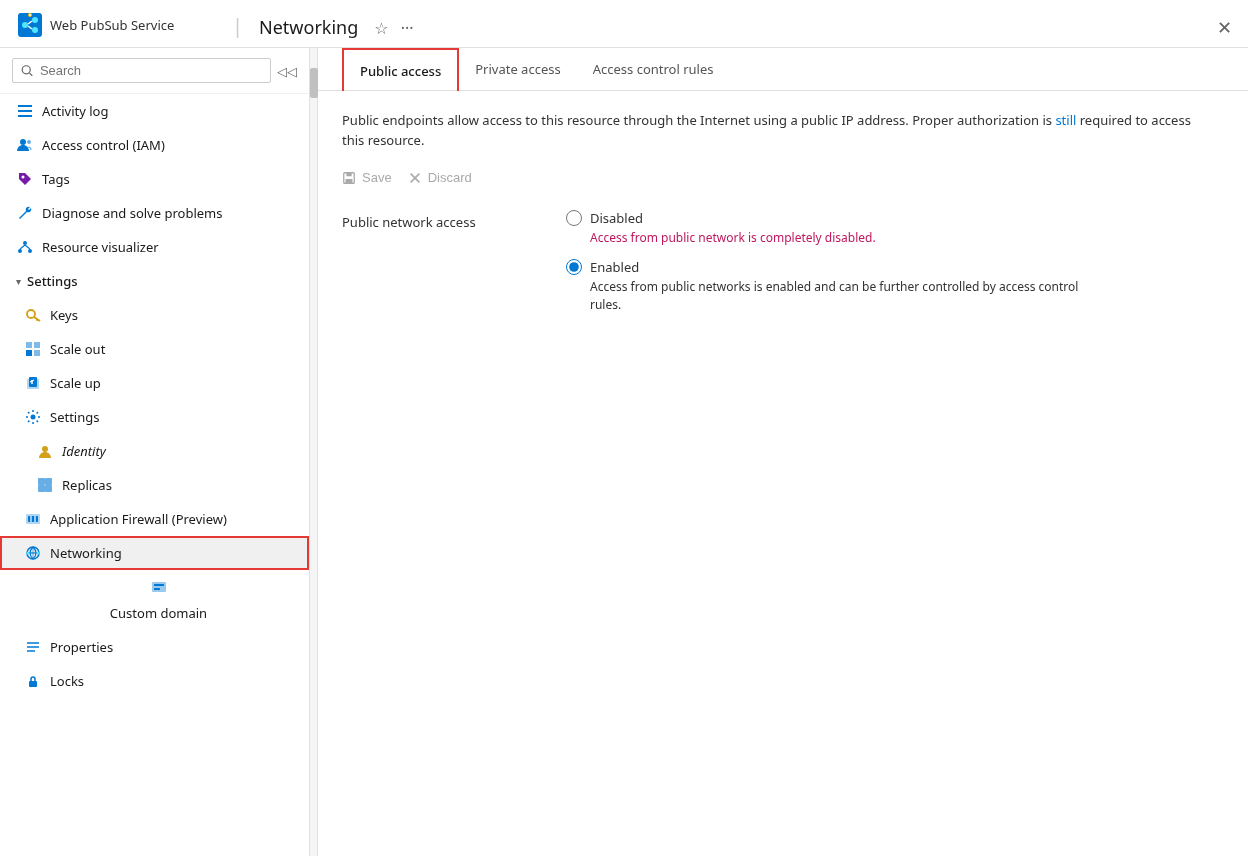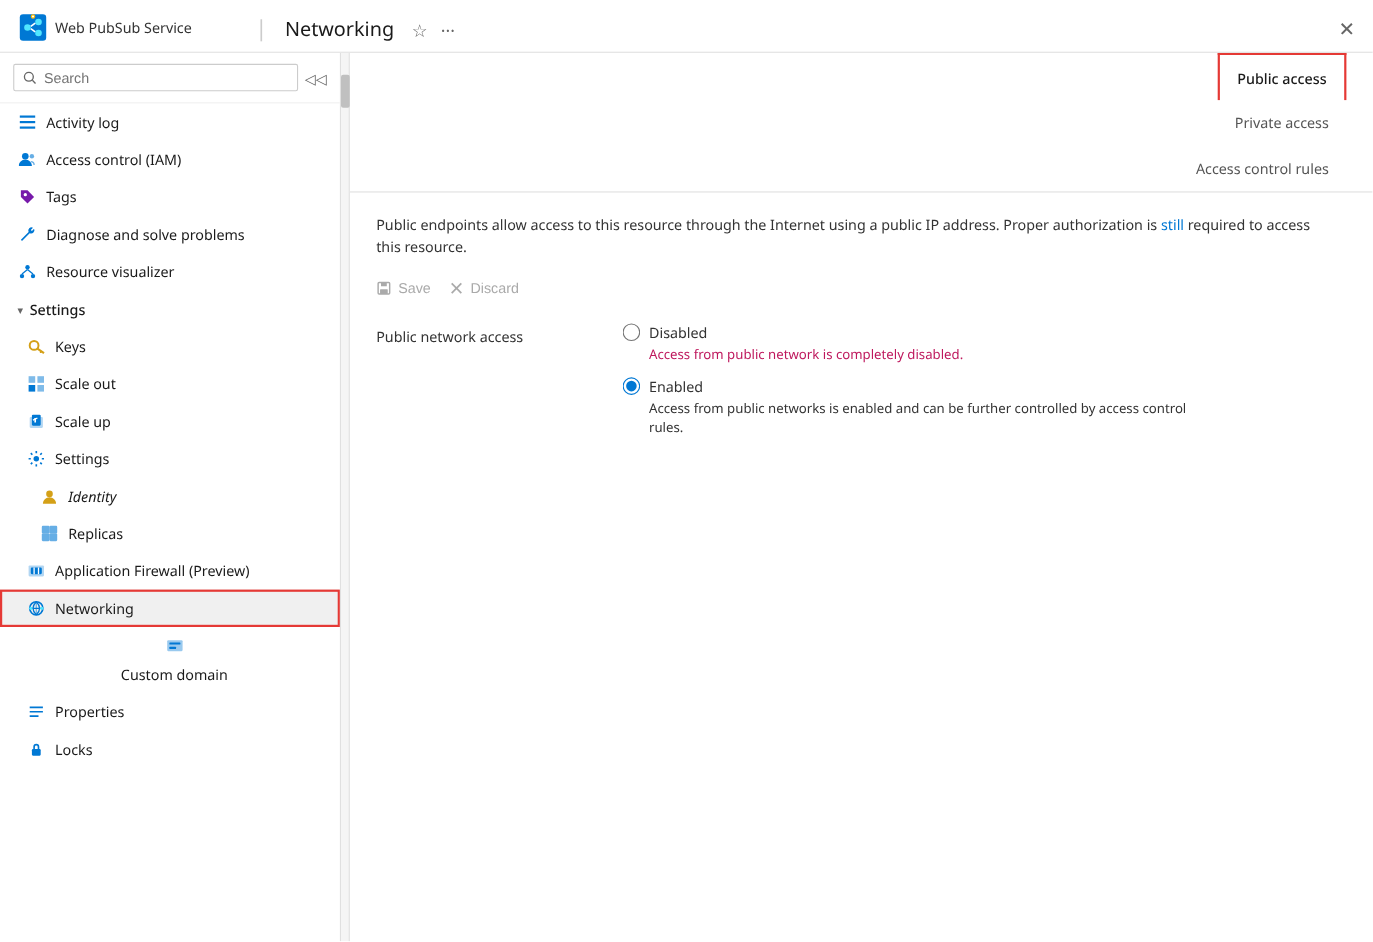--- a/index.html
+++ b/index.html
@@ -53,21 +53,21 @@
     .sidebar::-webkit-scrollbar { width: 6px; }
     .sidebar::-webkit-scrollbar-track { background: #f1f1f1; }
     .sidebar::-webkit-scrollbar-thumb { background: #ccc; }
 
     
     .main-content { flex: 1; display: flex; flex-direction: column; overflow: hidden; padding: 0; }
 
     
     .tab-bar {
       display: flex; align-items: flex-end; border-bottom: 1px solid #e0e0e0;
-      padding: 0 24px; background: #fff; gap: 0; flex-direction: column;
+      padding: 0 24px; background: #fff; gap: 0;
     }
     .tab {
       padding: 12px 16px 10px; cursor: pointer; color: #555; font-size: 13px;
       border-bottom: 2px solid transparent; white-space: nowrap;
     }
     .tab.active {
       color: #1a1a1a; border-bottom: 2px solid #0078d4; font-weight: 500;
       border: 2px solid #e53935; border-bottom: none; margin-bottom: -1px;
       padding-bottom: 11px;
     }

